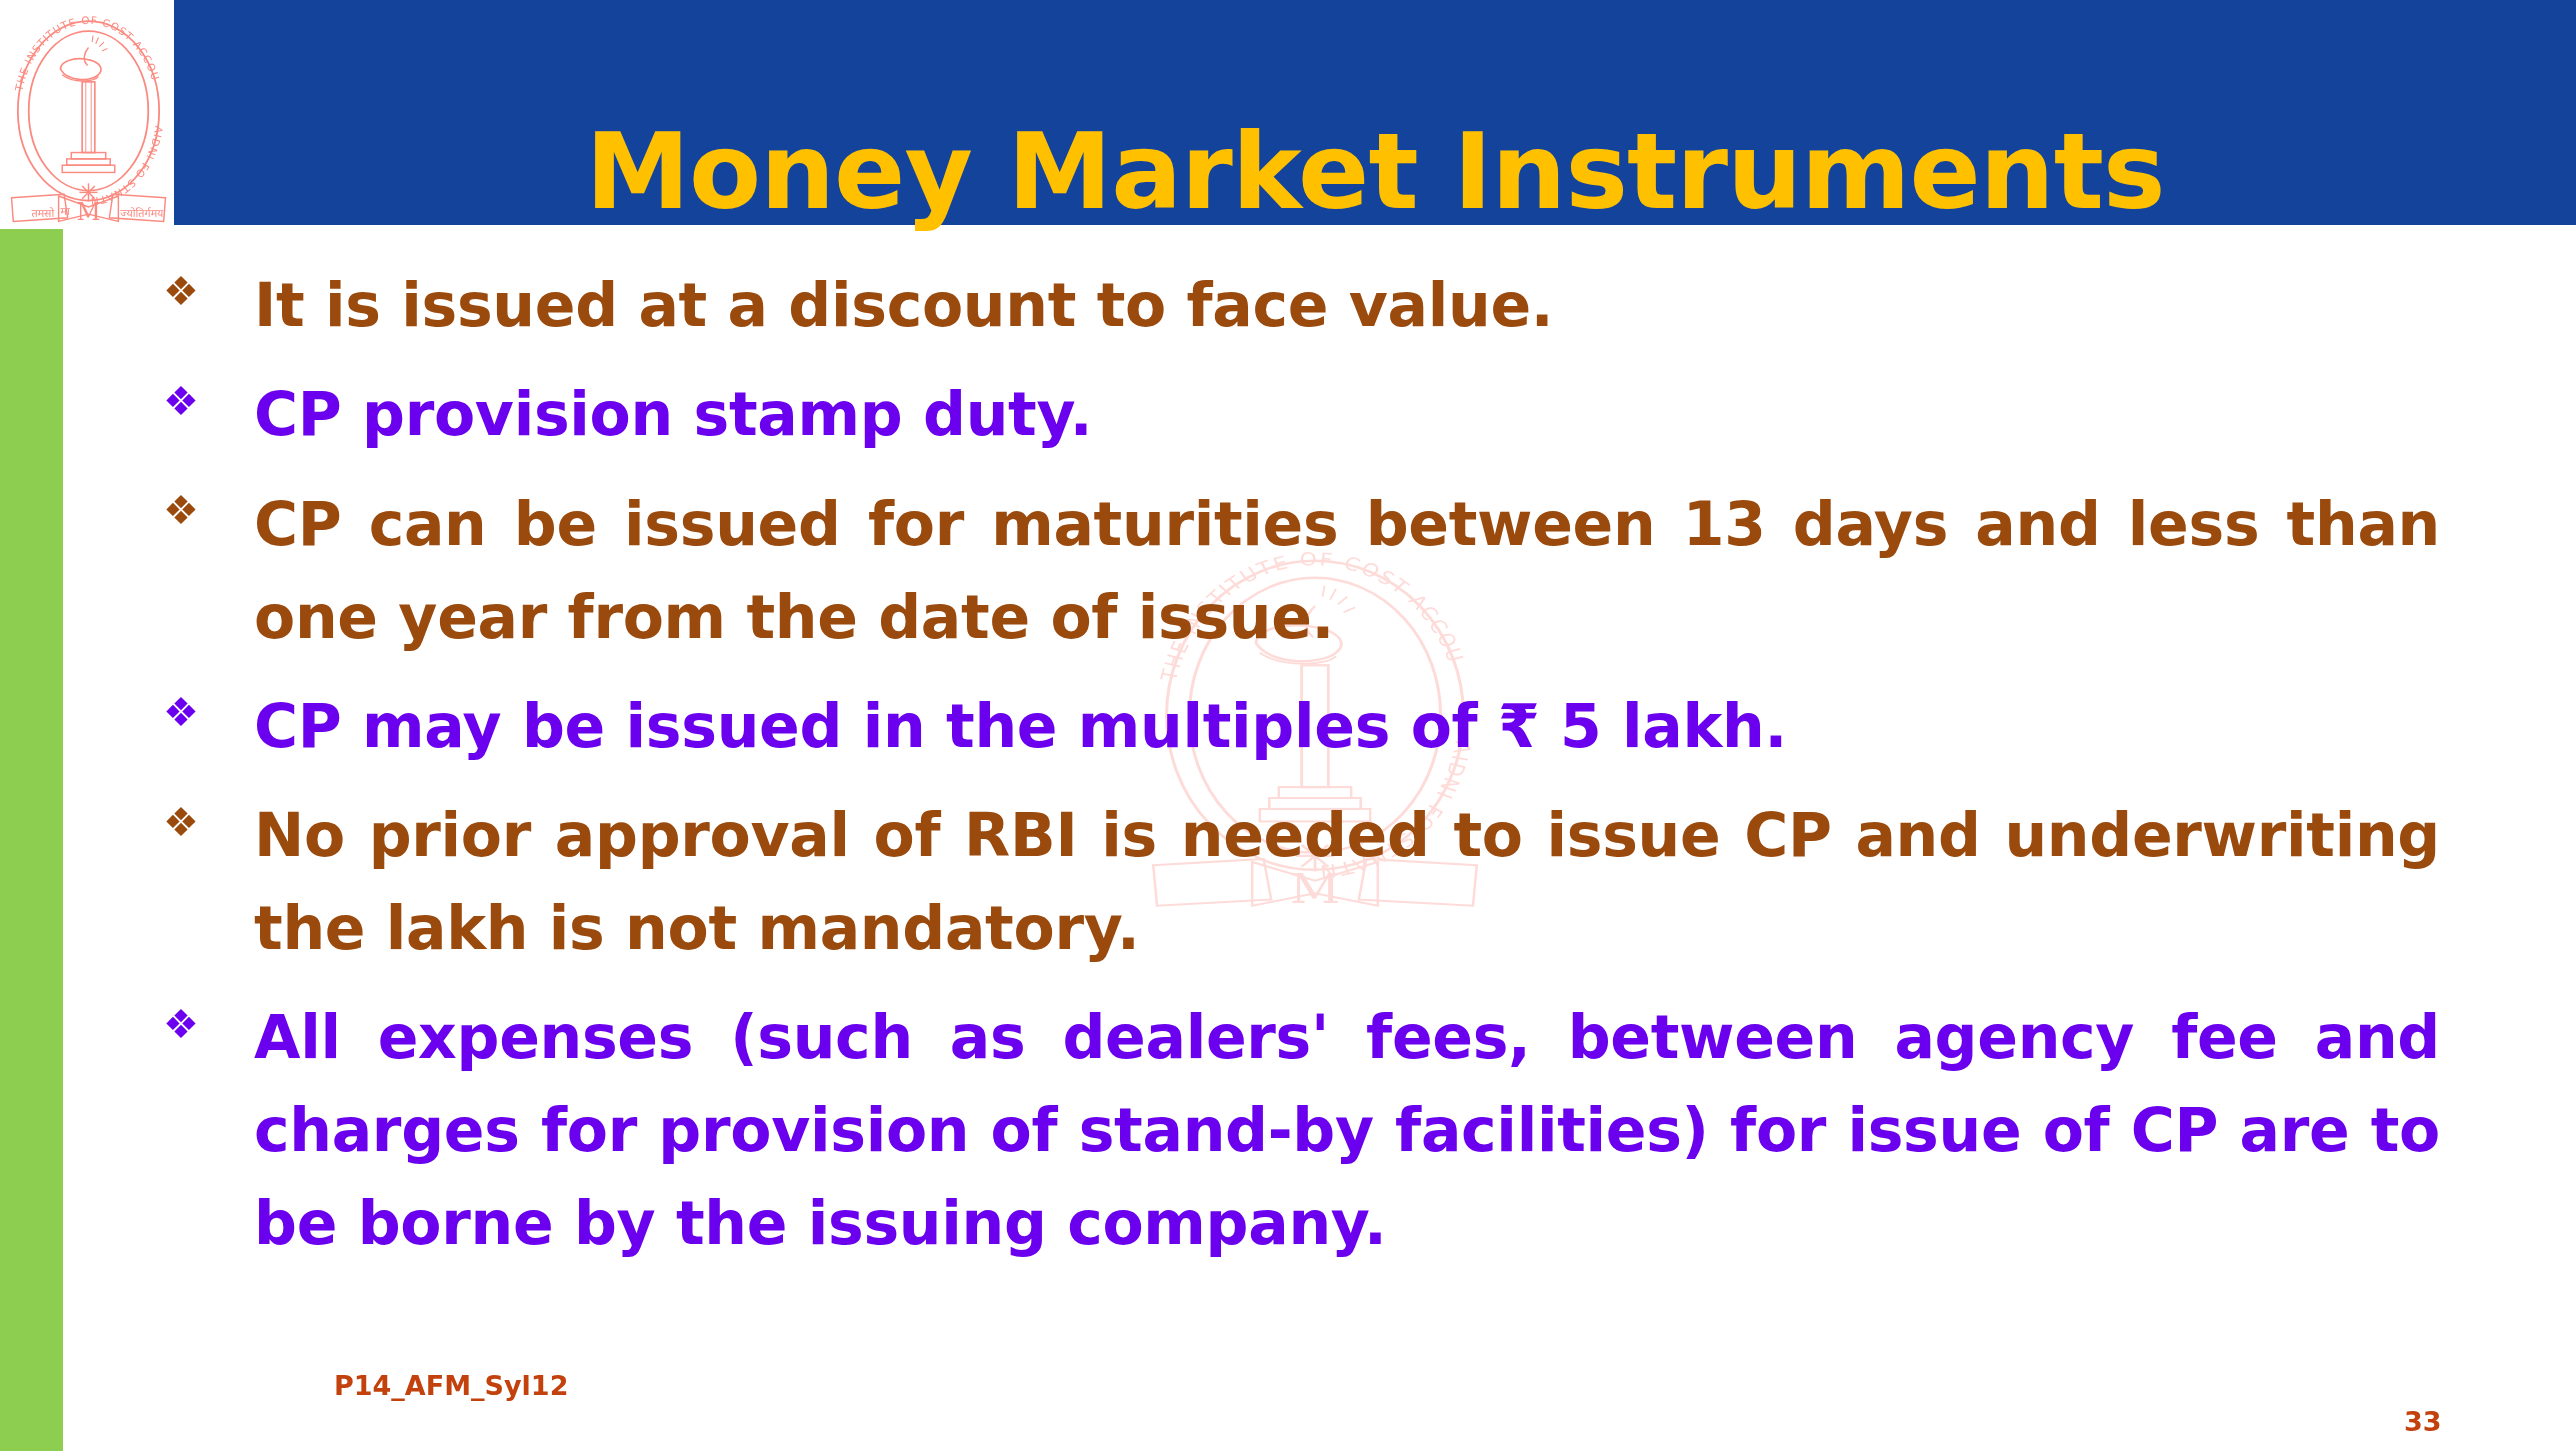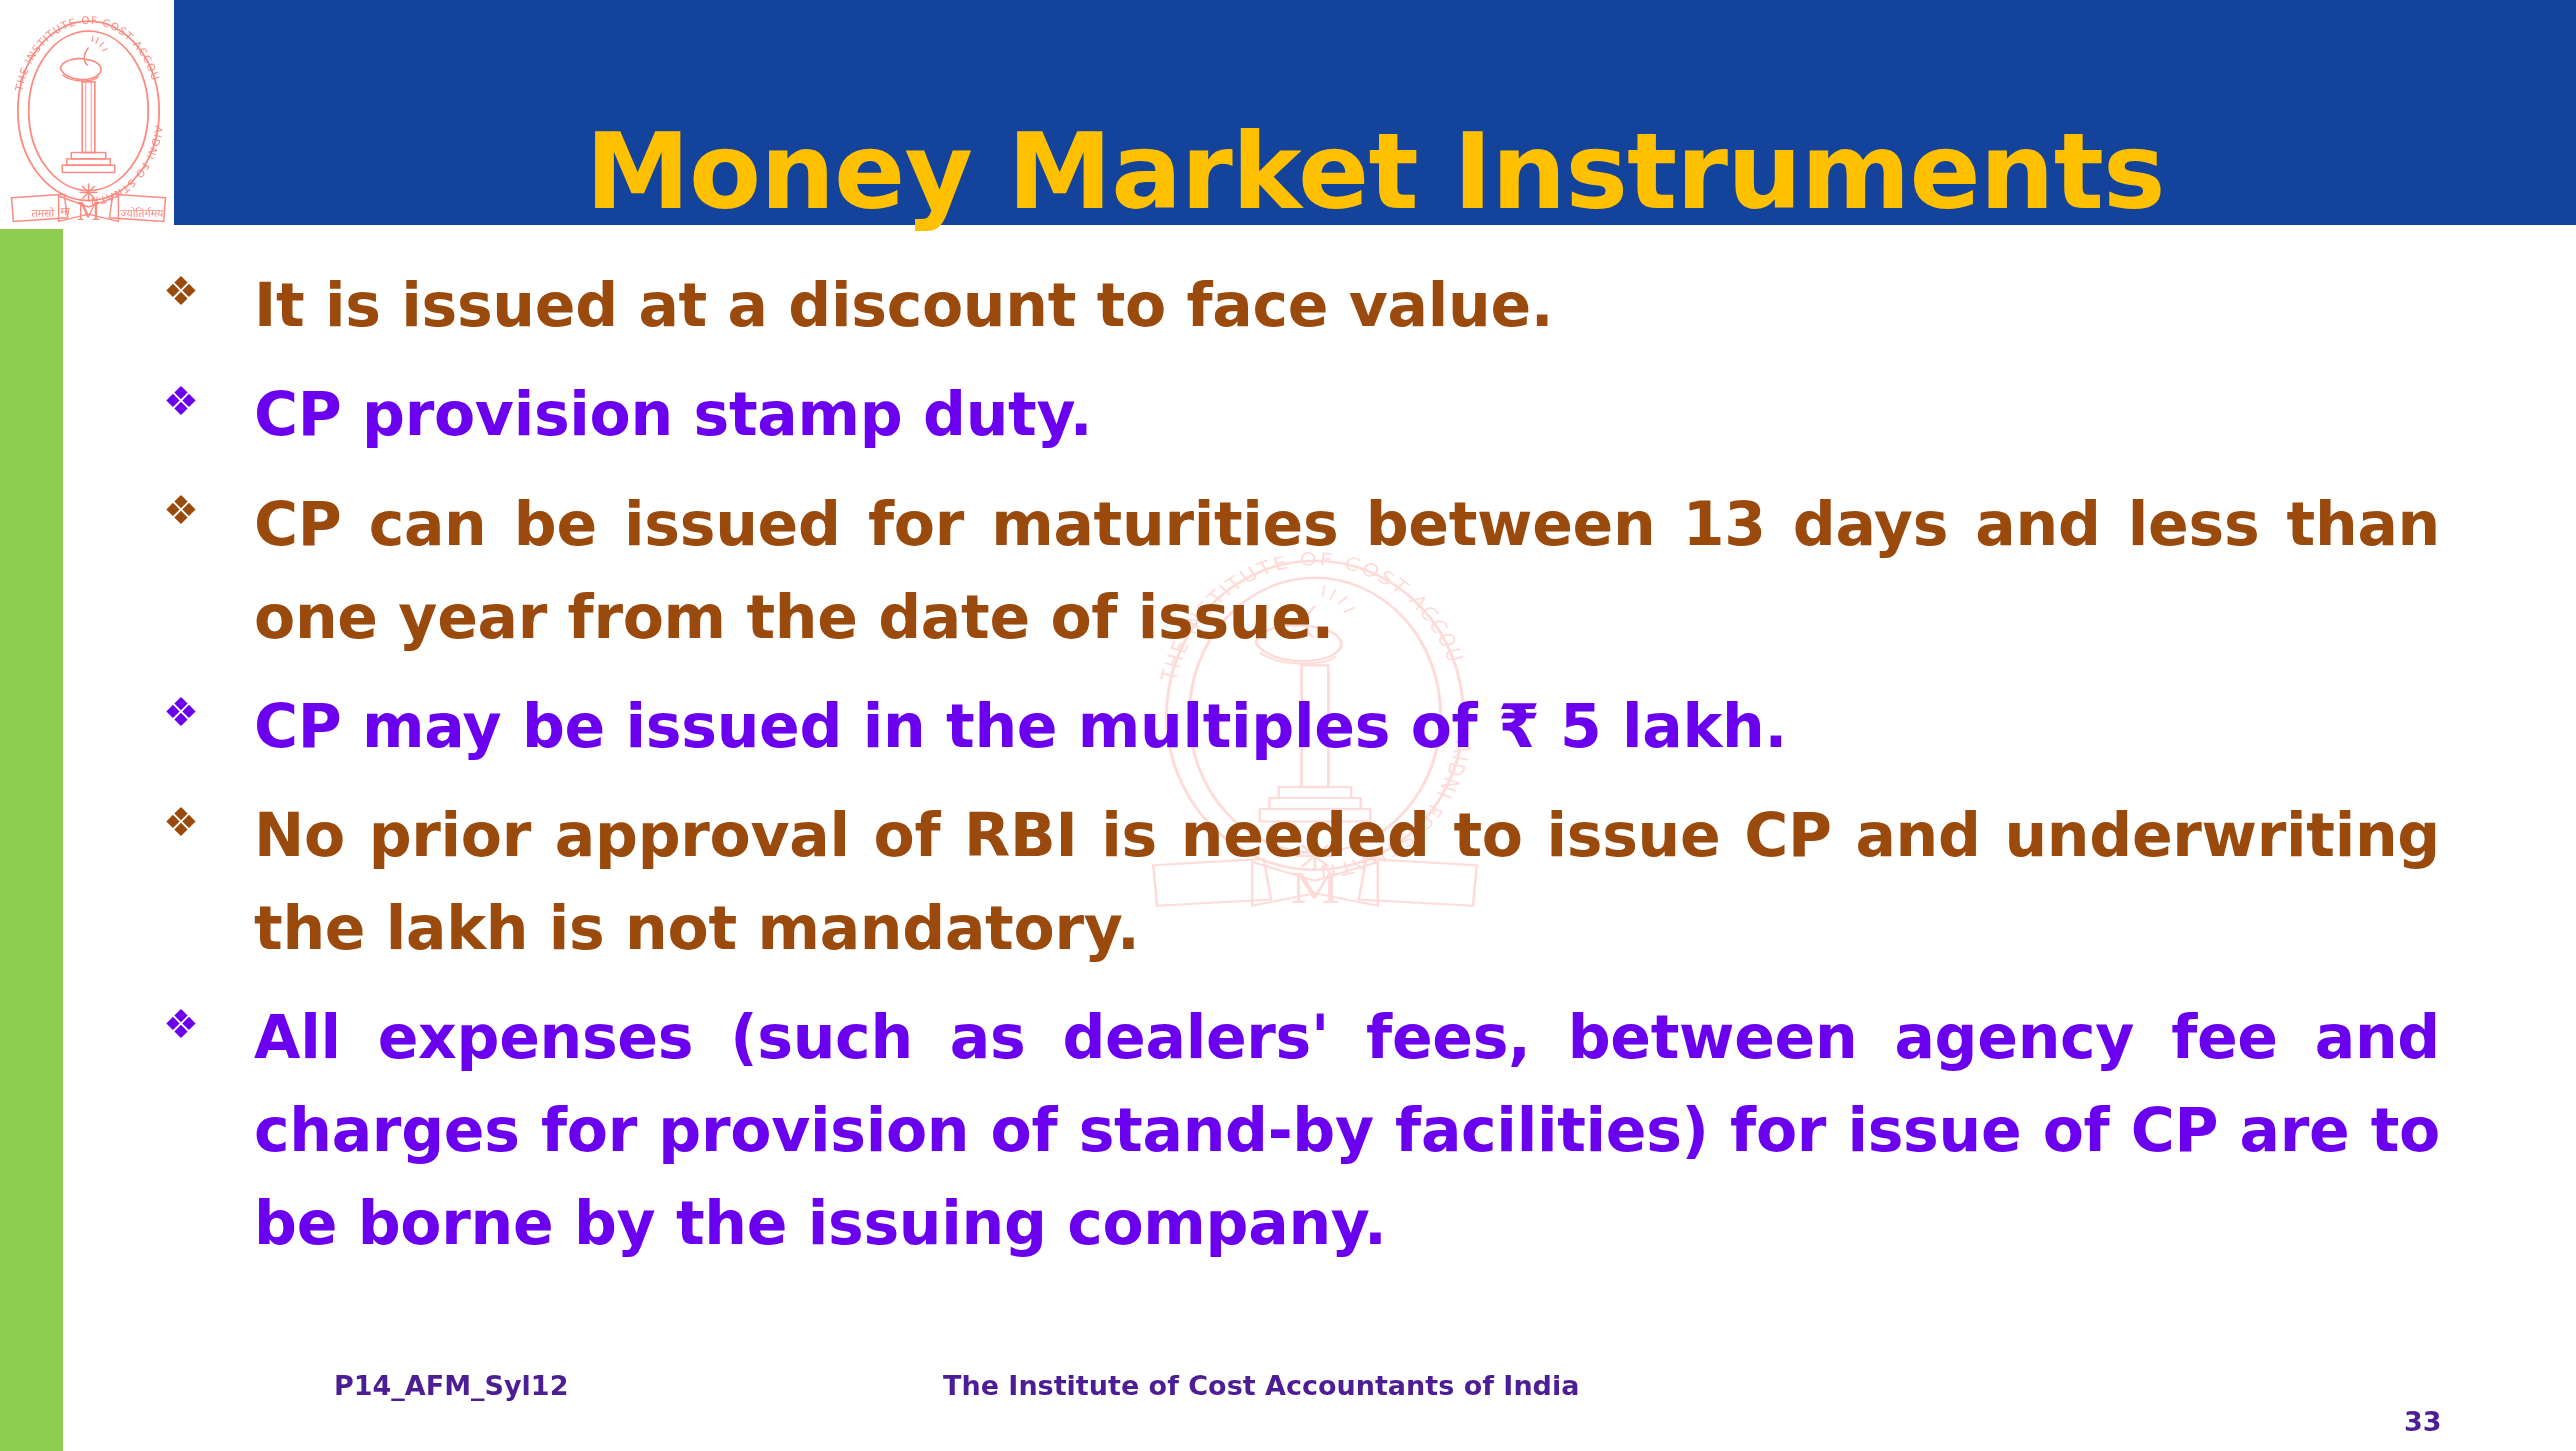--- a/index.html
+++ b/index.html
@@ -103,21 +103,21 @@
   .c-brown { color: #9B4A0E; }
   .c-purple { color: #6B00EE; }
 
   
   #footer {
     position: absolute;
     left: 0;
     top: 1361px;
     width: 2576px;
     height: 54px;
-    color: #4c1d95;
+    color: #c2410c;
     font-family: "DejaVu Sans", sans-serif;
     font-size: 27px;
     font-weight: bold;
   }
   #footer-code   { position: absolute; left: 334px;  top: 9px; white-space: nowrap; }
   #footer-center { position: absolute; left: 943px; top: 9px; white-space: nowrap; }
   #footer-page   { position: absolute; left: 2404px; top: 9px; white-space: nowrap; margin-top: 36px; }
 </style>
 </head>
 <body>
@@ -252,16 +252,15 @@
 
   <div class="bullet-row">
     <span class="bullet-marker c-purple">❖</span>
     <span class="bullet-text c-purple justify">All expenses (such as dealers' fees, between agency fee and charges for provision of stand-by facilities) for issue of CP are to be borne by the issuing company.</span>
   </div>
 
 </div>
 
 <div id="footer">
   <span id="footer-code">P14_AFM_Syl12</span>
-  <span id="footer-center">The Institute of Cost Accountants of India</span>
   <span id="footer-page">33</span>
 </div>
 
 
 </body></html>

